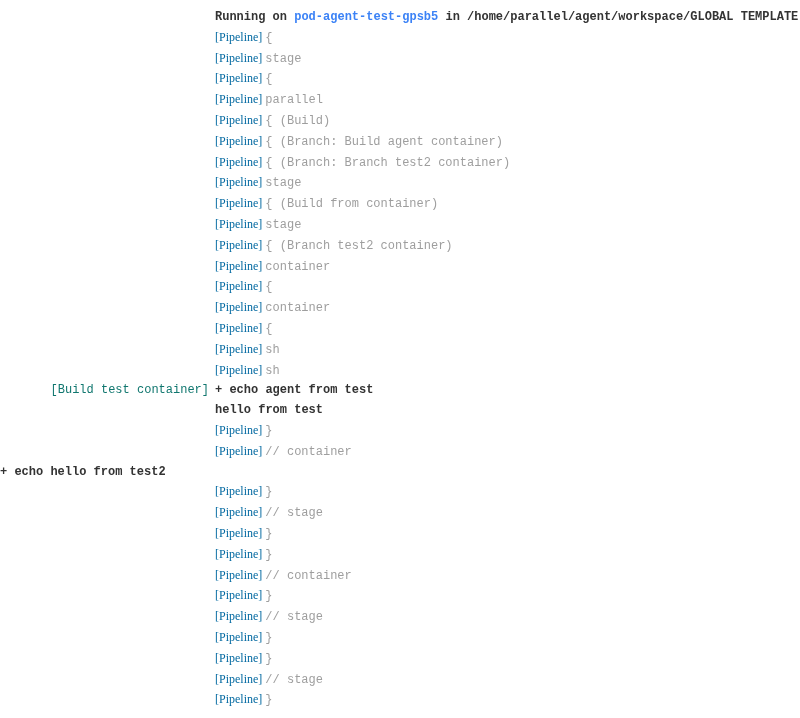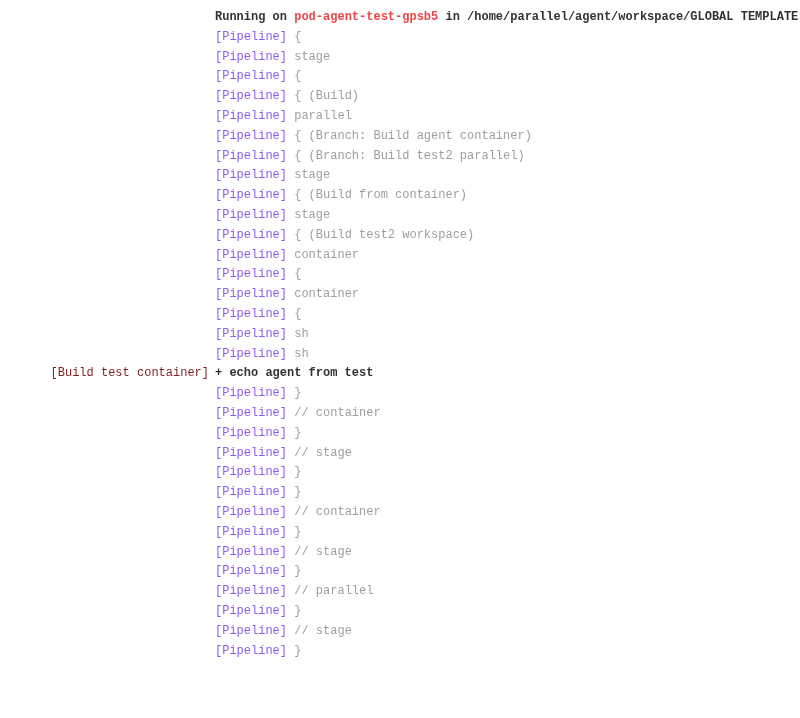--- a/index.html
+++ b/index.html
@@ -19,80 +19,81 @@
       width: 800px;
     }
     .line {
       display: flex;
       white-space: pre;
     }
     .margin {
       width: 215px;
       min-width: 215px;
       text-align: right;
-      color: #7f1d1d;
+      color: #0f766e;
       padding-right: 6px;
       overflow: hidden;
     }
     .content {
       flex: 1;
       overflow: hidden;
     }
     .prefix {
-      color: #8b5cf6;
+      color: #0369a1;
+      font-family: Liberation Serif, serif;
     }
     .action {
       color: #9e9e9e;
     }
     .bold {
       font-weight: bold;
       color: #333;
     }
     .nodelink {
-      color: #ef4444;
+      color: #3b82f6;
       font-weight: bold;
     }
   </style>
 </head>
 <body>
 
 <div class="console">
   <div class="line">
     <span class="margin"></span>
     <span class="content"><span class="bold">Running on </span><a class="nodelink">pod-agent-test-gpsb5</a><span class="bold"> in </span><span class="bold">/home/parallel/agent/workspace/GLOBAL TEMPLATE</span></span>
   </div>
   <div id="lines">
       <div class="line"><span class="margin"></span><span class="content"><span class="prefix">[Pipeline] </span><span class="action">{</span></span></div>
       <div class="line"><span class="margin"></span><span class="content"><span class="prefix">[Pipeline] </span><span class="action">stage</span></span></div>
       <div class="line"><span class="margin"></span><span class="content"><span class="prefix">[Pipeline] </span><span class="action">{</span></span></div>
+      <div class="line"><span class="margin"></span><span class="content"><span class="prefix">[Pipeline] </span><span class="action">parallel</span></span></div>
       <div class="line"><span class="margin"></span><span class="content"><span class="prefix">[Pipeline] </span><span class="action">{ (Build)</span></span></div>
-      <div class="line"><span class="margin"></span><span class="content"><span class="prefix">[Pipeline] </span><span class="action">parallel</span></span></div>
       <div class="line"><span class="margin"></span><span class="content"><span class="prefix">[Pipeline] </span><span class="action">{ (Branch: Build agent container)</span></span></div>
-      <div class="line"><span class="margin"></span><span class="content"><span class="prefix">[Pipeline] </span><span class="action">{ (Branch: Build test2 parallel)</span></span></div>
+      <div class="line"><span class="margin"></span><span class="content"><span class="prefix">[Pipeline] </span><span class="action">{ (Branch: Branch test2 container)</span></span></div>
       <div class="line"><span class="margin"></span><span class="content"><span class="prefix">[Pipeline] </span><span class="action">stage</span></span></div>
       <div class="line"><span class="margin"></span><span class="content"><span class="prefix">[Pipeline] </span><span class="action">{ (Build from container)</span></span></div>
       <div class="line"><span class="margin"></span><span class="content"><span class="prefix">[Pipeline] </span><span class="action">stage</span></span></div>
-      <div class="line"><span class="margin"></span><span class="content"><span class="prefix">[Pipeline] </span><span class="action">{ (Build test2 workspace)</span></span></div>
+      <div class="line"><span class="margin"></span><span class="content"><span class="prefix">[Pipeline] </span><span class="action">{ (Branch test2 container)</span></span></div>
       <div class="line"><span class="margin"></span><span class="content"><span class="prefix">[Pipeline] </span><span class="action">container</span></span></div>
       <div class="line"><span class="margin"></span><span class="content"><span class="prefix">[Pipeline] </span><span class="action">{</span></span></div>
       <div class="line"><span class="margin"></span><span class="content"><span class="prefix">[Pipeline] </span><span class="action">container</span></span></div>
       <div class="line"><span class="margin"></span><span class="content"><span class="prefix">[Pipeline] </span><span class="action">{</span></span></div>
       <div class="line"><span class="margin"></span><span class="content"><span class="prefix">[Pipeline] </span><span class="action">sh</span></span></div>
       <div class="line"><span class="margin"></span><span class="content"><span class="prefix">[Pipeline] </span><span class="action">sh</span></span></div>
       <div class="line"><span class="margin">[Build test container]</span><span class="content"><span class="bold">+ echo agent from test</span></span></div>
+      <div class="line"><span class="margin"></span><span class="content"><span class="bold">hello from test</span></span></div>
       <div class="line"><span class="margin"></span><span class="content"><span class="prefix">[Pipeline] </span><span class="action">}</span></span></div>
       <div class="line"><span class="margin"></span><span class="content"><span class="prefix">[Pipeline] </span><span class="action">// container</span></span></div>
-      <div class="line"></div>
+      <div class="line"><span class="content"><span class="bold">+ echo hello from test2</span></span></div>
       <div class="line"><span class="margin"></span></div>
       <div class="line"><span class="margin"></span><span class="content"><span class="prefix">[Pipeline] </span><span class="action">}</span></span></div>
       <div class="line"><span class="margin"></span><span class="content"><span class="prefix">[Pipeline] </span><span class="action">// stage</span></span></div>
       <div class="line"><span class="margin"></span><span class="content"><span class="prefix">[Pipeline] </span><span class="action">}</span></span></div>
       <div class="line"><span class="margin"></span><span class="content"><span class="prefix">[Pipeline] </span><span class="action">}</span></span></div>
       <div class="line"><span class="margin"></span><span class="content"><span class="prefix">[Pipeline] </span><span class="action">// container</span></span></div>
       <div class="line"><span class="margin"></span><span class="content"><span class="prefix">[Pipeline] </span><span class="action">}</span></span></div>
       <div class="line"><span class="margin"></span><span class="content"><span class="prefix">[Pipeline] </span><span class="action">// stage</span></span></div>
       <div class="line"><span class="margin"></span><span class="content"><span class="prefix">[Pipeline] </span><span class="action">}</span></span></div>
-      <div class="line"><span class="margin"></span><span class="content"><span class="prefix">[Pipeline] </span><span class="action">// parallel</span></span></div>
       <div class="line"><span class="margin"></span><span class="content"><span class="prefix">[Pipeline] </span><span class="action">}</span></span></div>
       <div class="line"><span class="margin"></span><span class="content"><span class="prefix">[Pipeline] </span><span class="action">// stage</span></span></div>
       <div class="line"><span class="margin"></span><span class="content"><span class="prefix">[Pipeline] </span><span class="action">}</span></span></div>
     </div>
 </div>
 
 </body></html>

